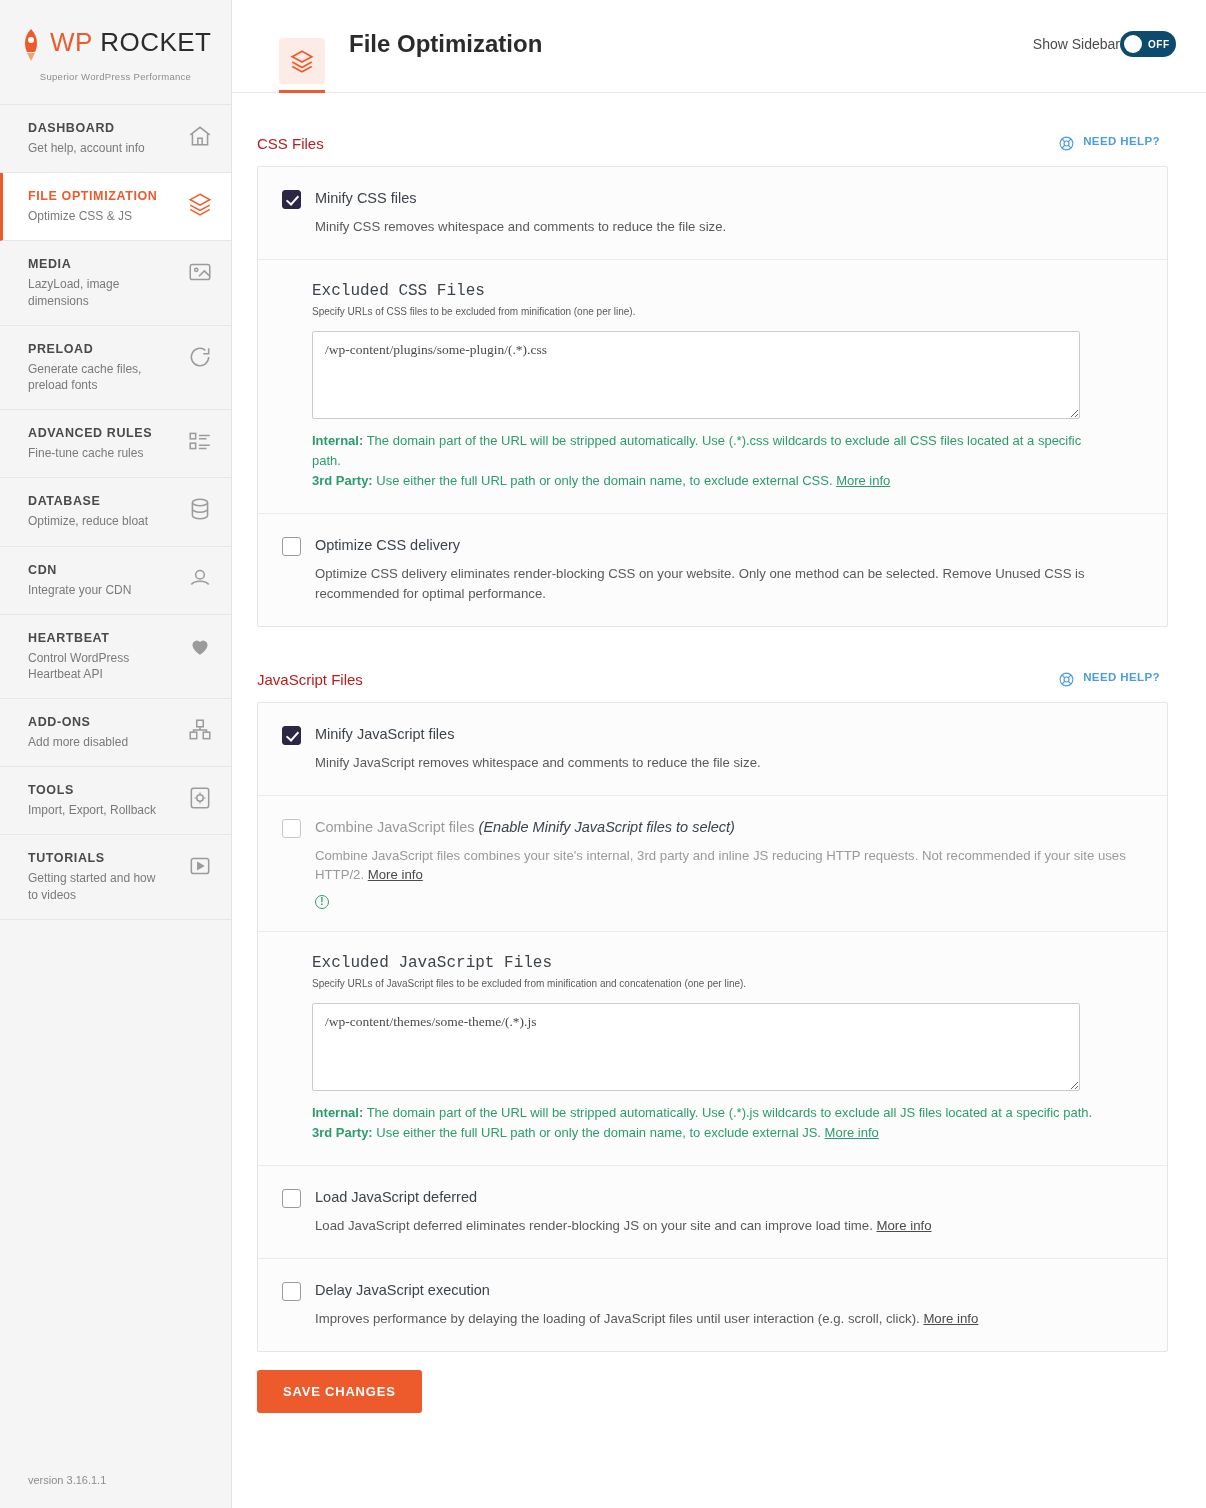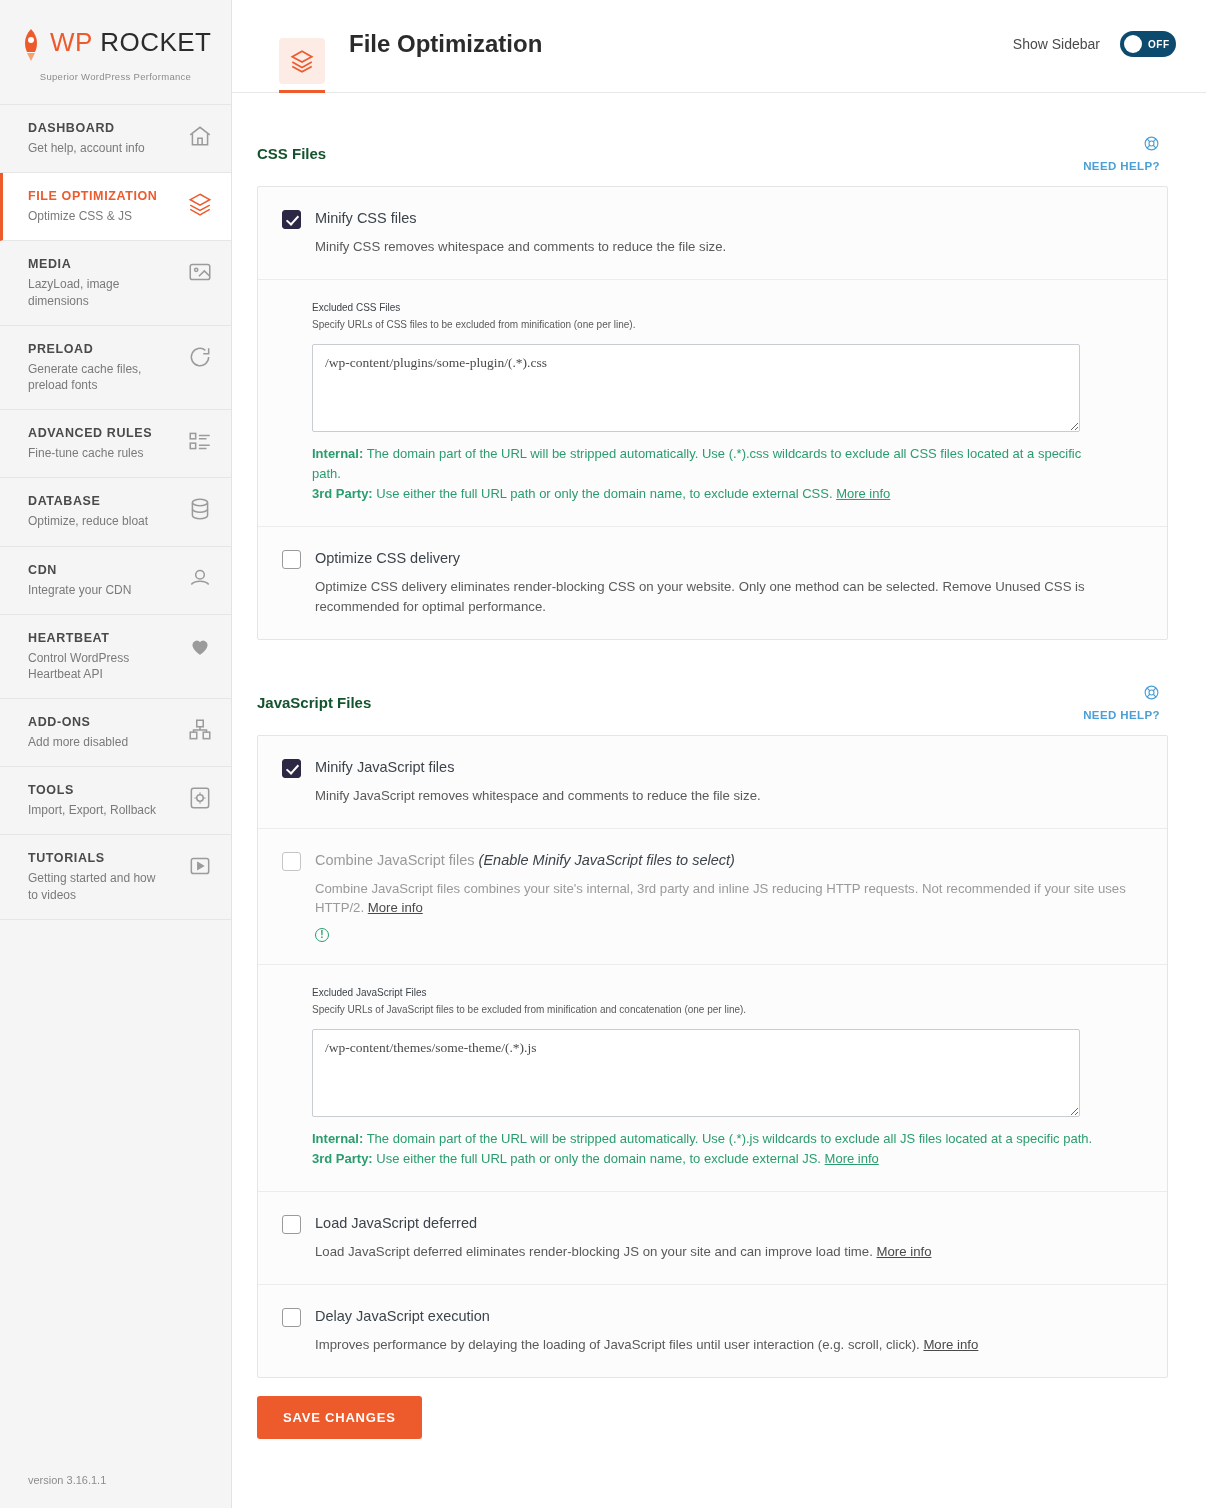--- a/index.html
+++ b/index.html
@@ -125,21 +125,21 @@
   }
   .title-underline {
     position: absolute;
     left: 47px; bottom: -1px;
     width: 46px; height: 3px;
     background: #ed5b2d;
   }
   .sidebar-toggle-wrap {
     display: flex;
     align-items: center;
-    gap: 20px;
+    gap: 0;
     padding-bottom: 34px;
   }
   .toggle-label { font-size: 14px; color: #4a4a4a; }
   .toggle {
     width: 56px; height: 26px;
     background: #0c4a6e;
     border-radius: 14px;
     display: flex; align-items: center;
     padding: 0 4px;
     cursor: pointer;
@@ -159,33 +159,32 @@
   .content { padding: 42px 38px 40px 25px; }
   .section { margin-bottom: 28px; }
   .section-head {
     display: flex;
     align-items: center;
     justify-content: space-between;
     padding: 0 8px 14px 0;
   }
   .section-title {
     font-size: 15px;
-    font-weight: bold;
-    color: #14532d;
+    font-weight: normal;
+    color: #b91c1c;
   }
   .need-help {
     display: flex;
-    align-items: flex-end;
+    align-items: flex-start;
     gap: 8px;
     color: #4b9fd5;
     font-size: 11.5px;
     font-weight: bold;
     letter-spacing: .4px;
     cursor: pointer;
-    flex-direction: column;
   }
   .need-help svg { display: block; }
   .panel {
     background: #fcfcfc;
     border: 1px solid #e5e5e5;
     border-radius: 2px;
   }
   .row {
     padding: 22px 30px 22px 24px;
   }
@@ -250,23 +249,24 @@
     flex: 0 0 14px;
     width: 14px; height: 14px;
     border: 1px solid #2a9d6e;
     border-radius: 50%;
     font-size: 10px;
     line-height: 12px;
     text-align: center;
     font-weight: bold;
   }
   .sub-title {
-    font-size: 10px;
+    font-size: 16px;
     color: #3c434a;
     margin-bottom: 6px;
+    font-family: Liberation Mono, monospace;
   }
   .sub-desc {
     font-size: 10px;
     color: #5a5a5a;
     margin-bottom: 14px;
   }
   textarea.excl {
     width: 100%;
     max-width: 768px;
     height: 88px;

